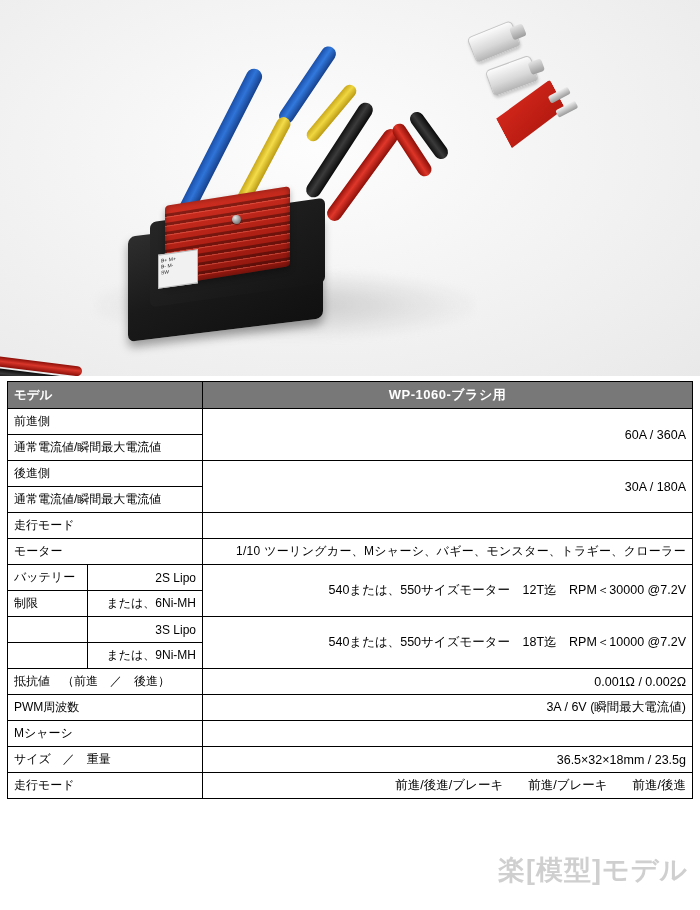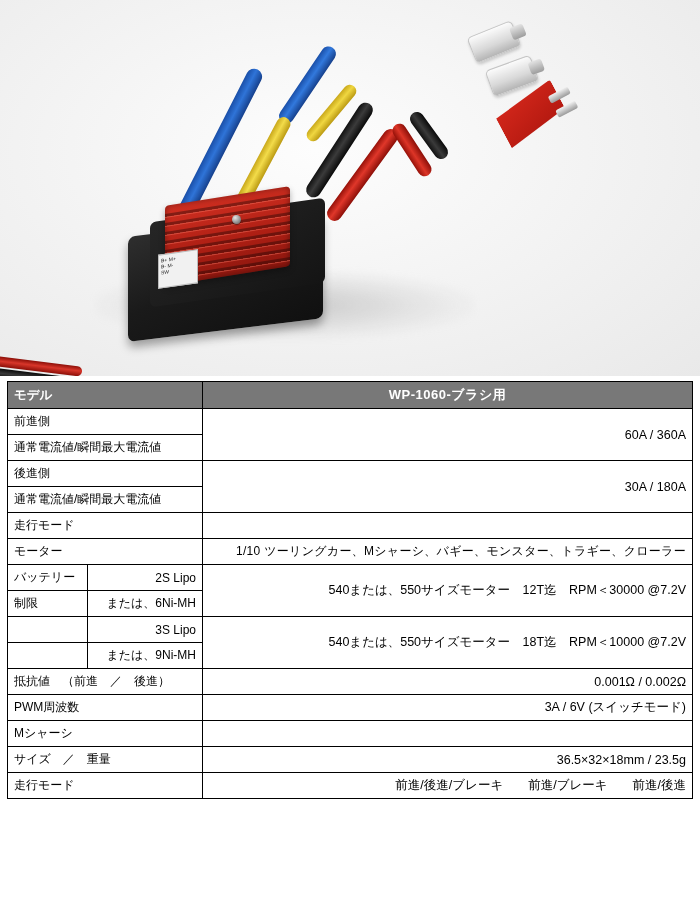--- a/index.html
+++ b/index.html
@@ -405,32 +405,33 @@
         <td class="lbl"></td>
         <td class="sub">または、9Ni-MH</td>
       </tr>
 
       <tr>
         <td class="lbl" colspan="2">抵抗値　（前進　／　後進）</td>
         <td class="val">0.001Ω / 0.002Ω</td>
       </tr>
       <tr>
         <td class="lbl" colspan="2">PWM周波数</td>
-        <td class="val">3A / 6V (スイッチモード)</td>
+        <td class="val">3A / 6V (瞬間最大電流値)</td>
       </tr>
       <tr>
         <td class="lbl" colspan="2">Mシャーシ</td>
         <td class="val"></td>
       </tr>
       <tr>
         <td class="lbl" colspan="2">サイズ　／　重量</td>
         <td class="val">36.5×32×18mm / 23.5g</td>
       </tr>
       <tr>
         <td class="lbl" colspan="2">走行モード</td>
         <td class="val">前進/後進/ブレーキ　　前進/ブレーキ　　前進/後進</td>
       </tr>
     </tbody>
   </table>
 </div>
 
 <div class="watermark">
+  <div class="wm-main">楽[模型]モデル</div>
 </div>
 
 </body></html>

